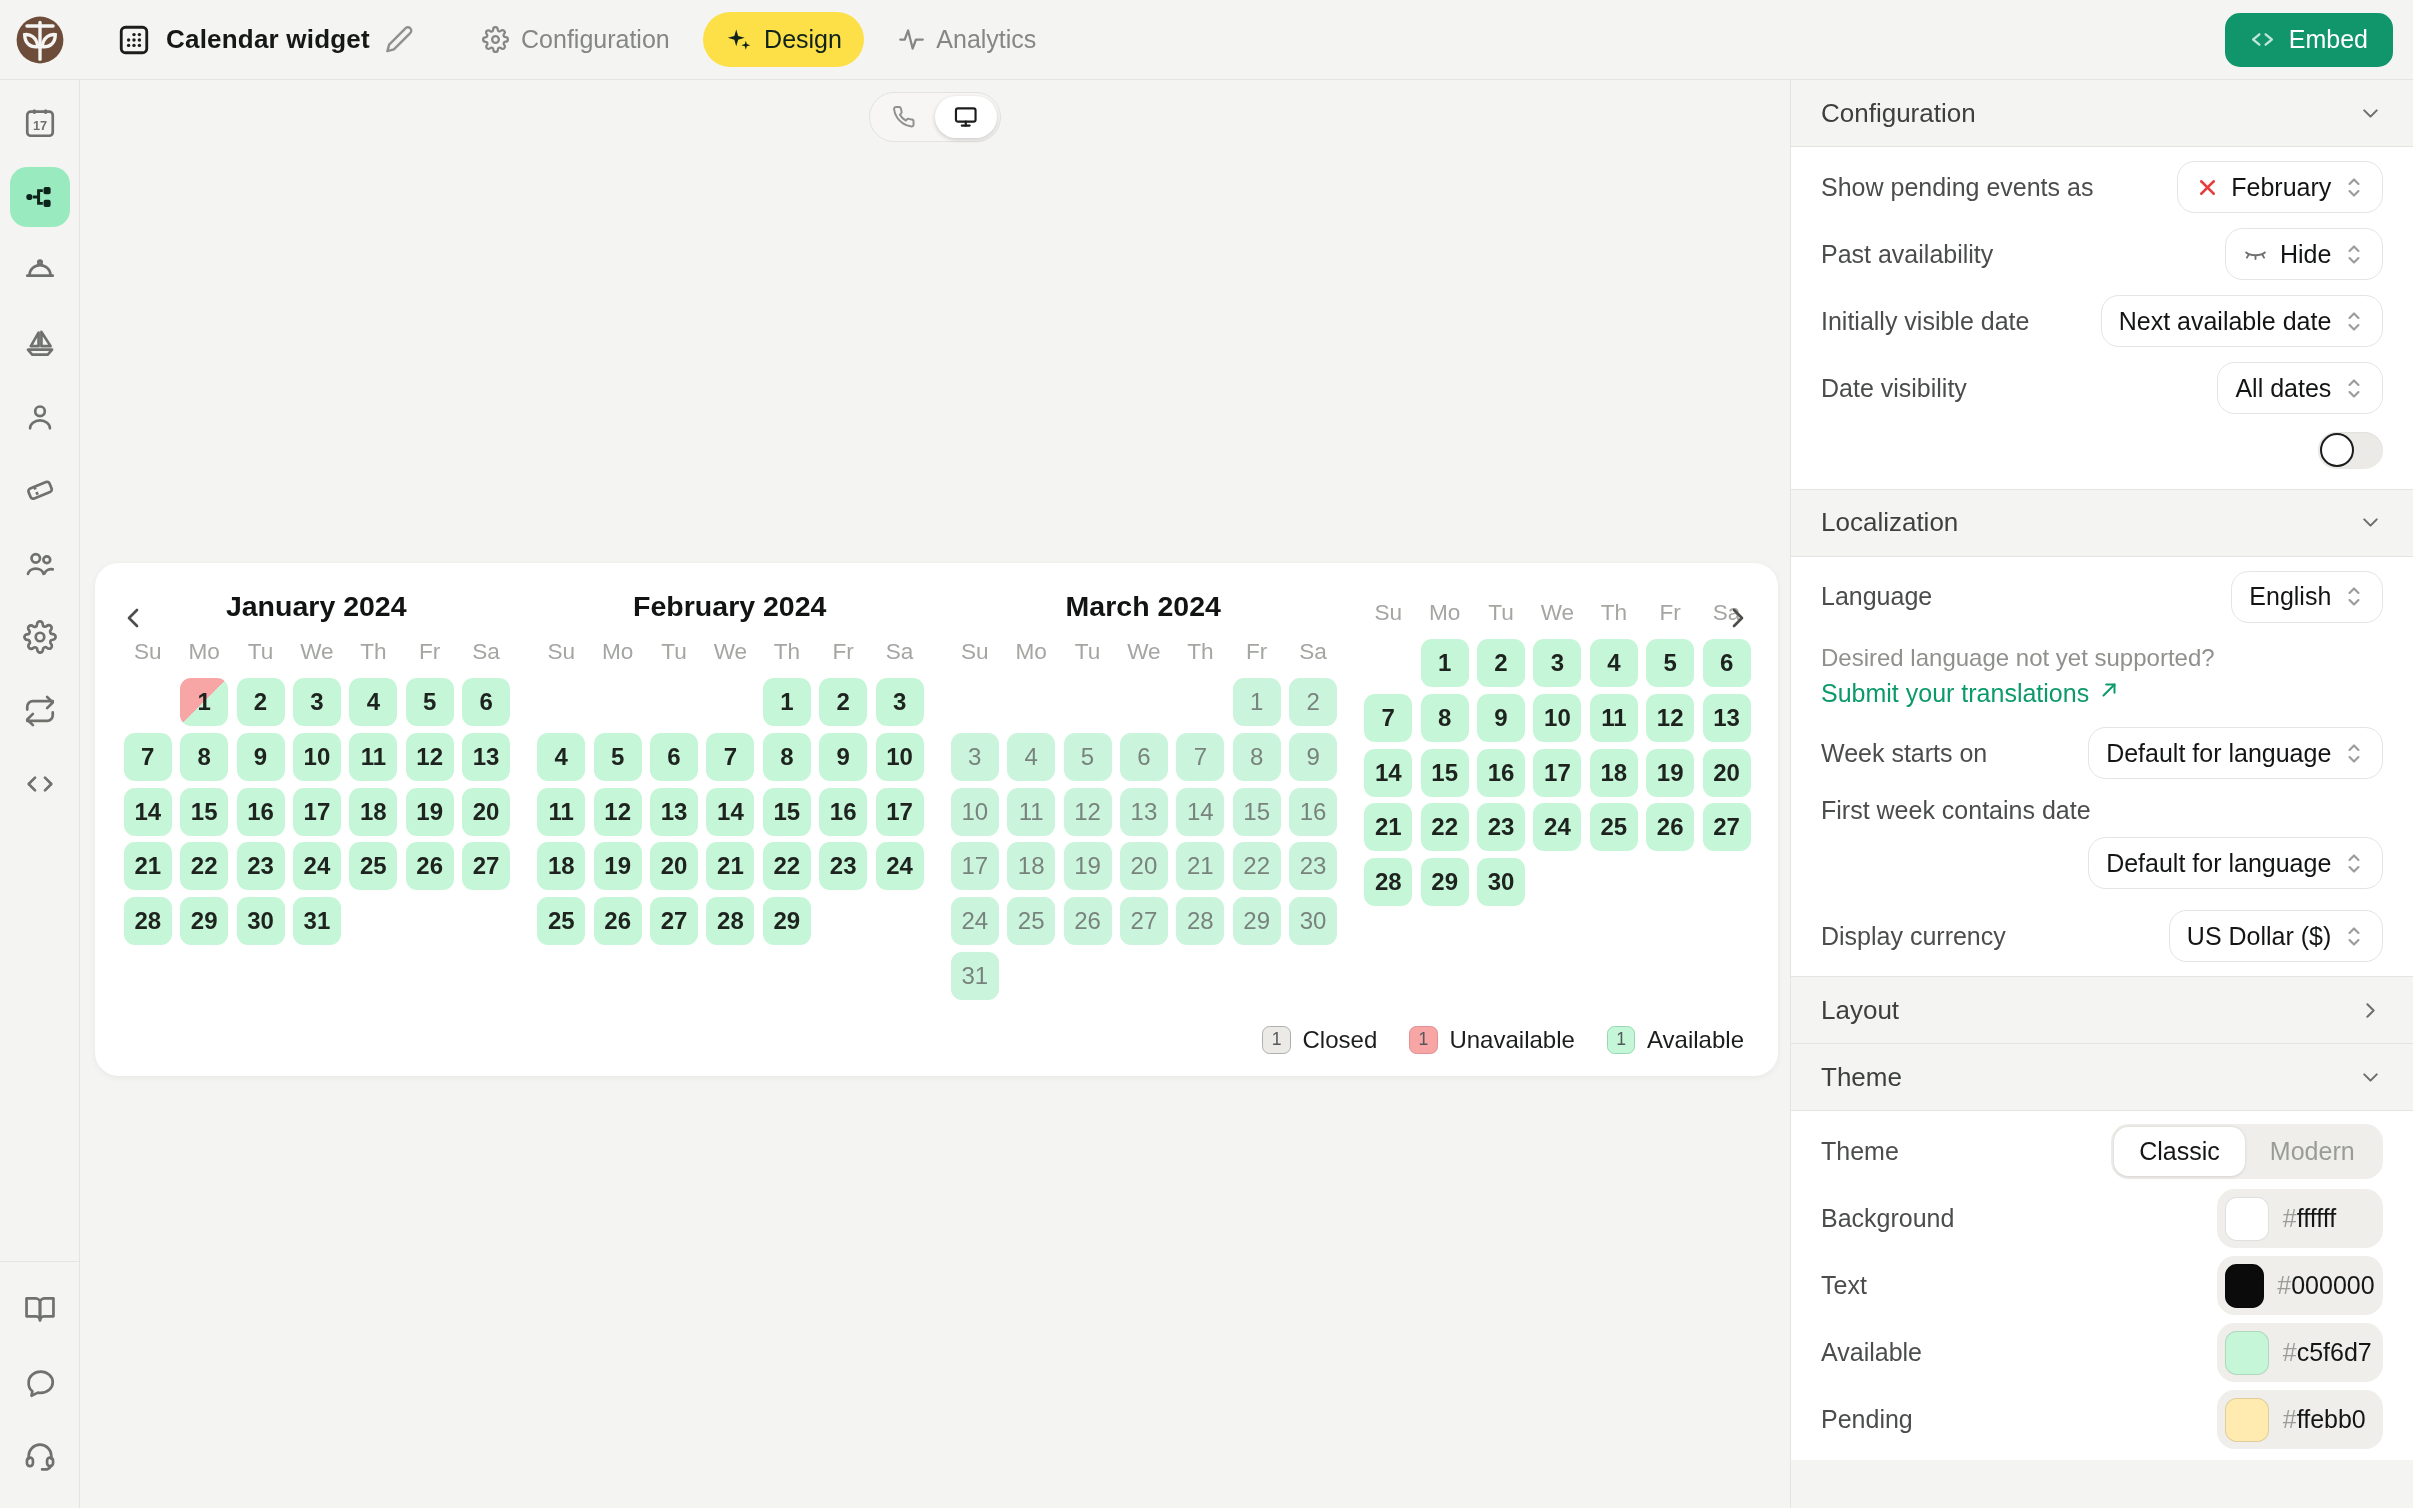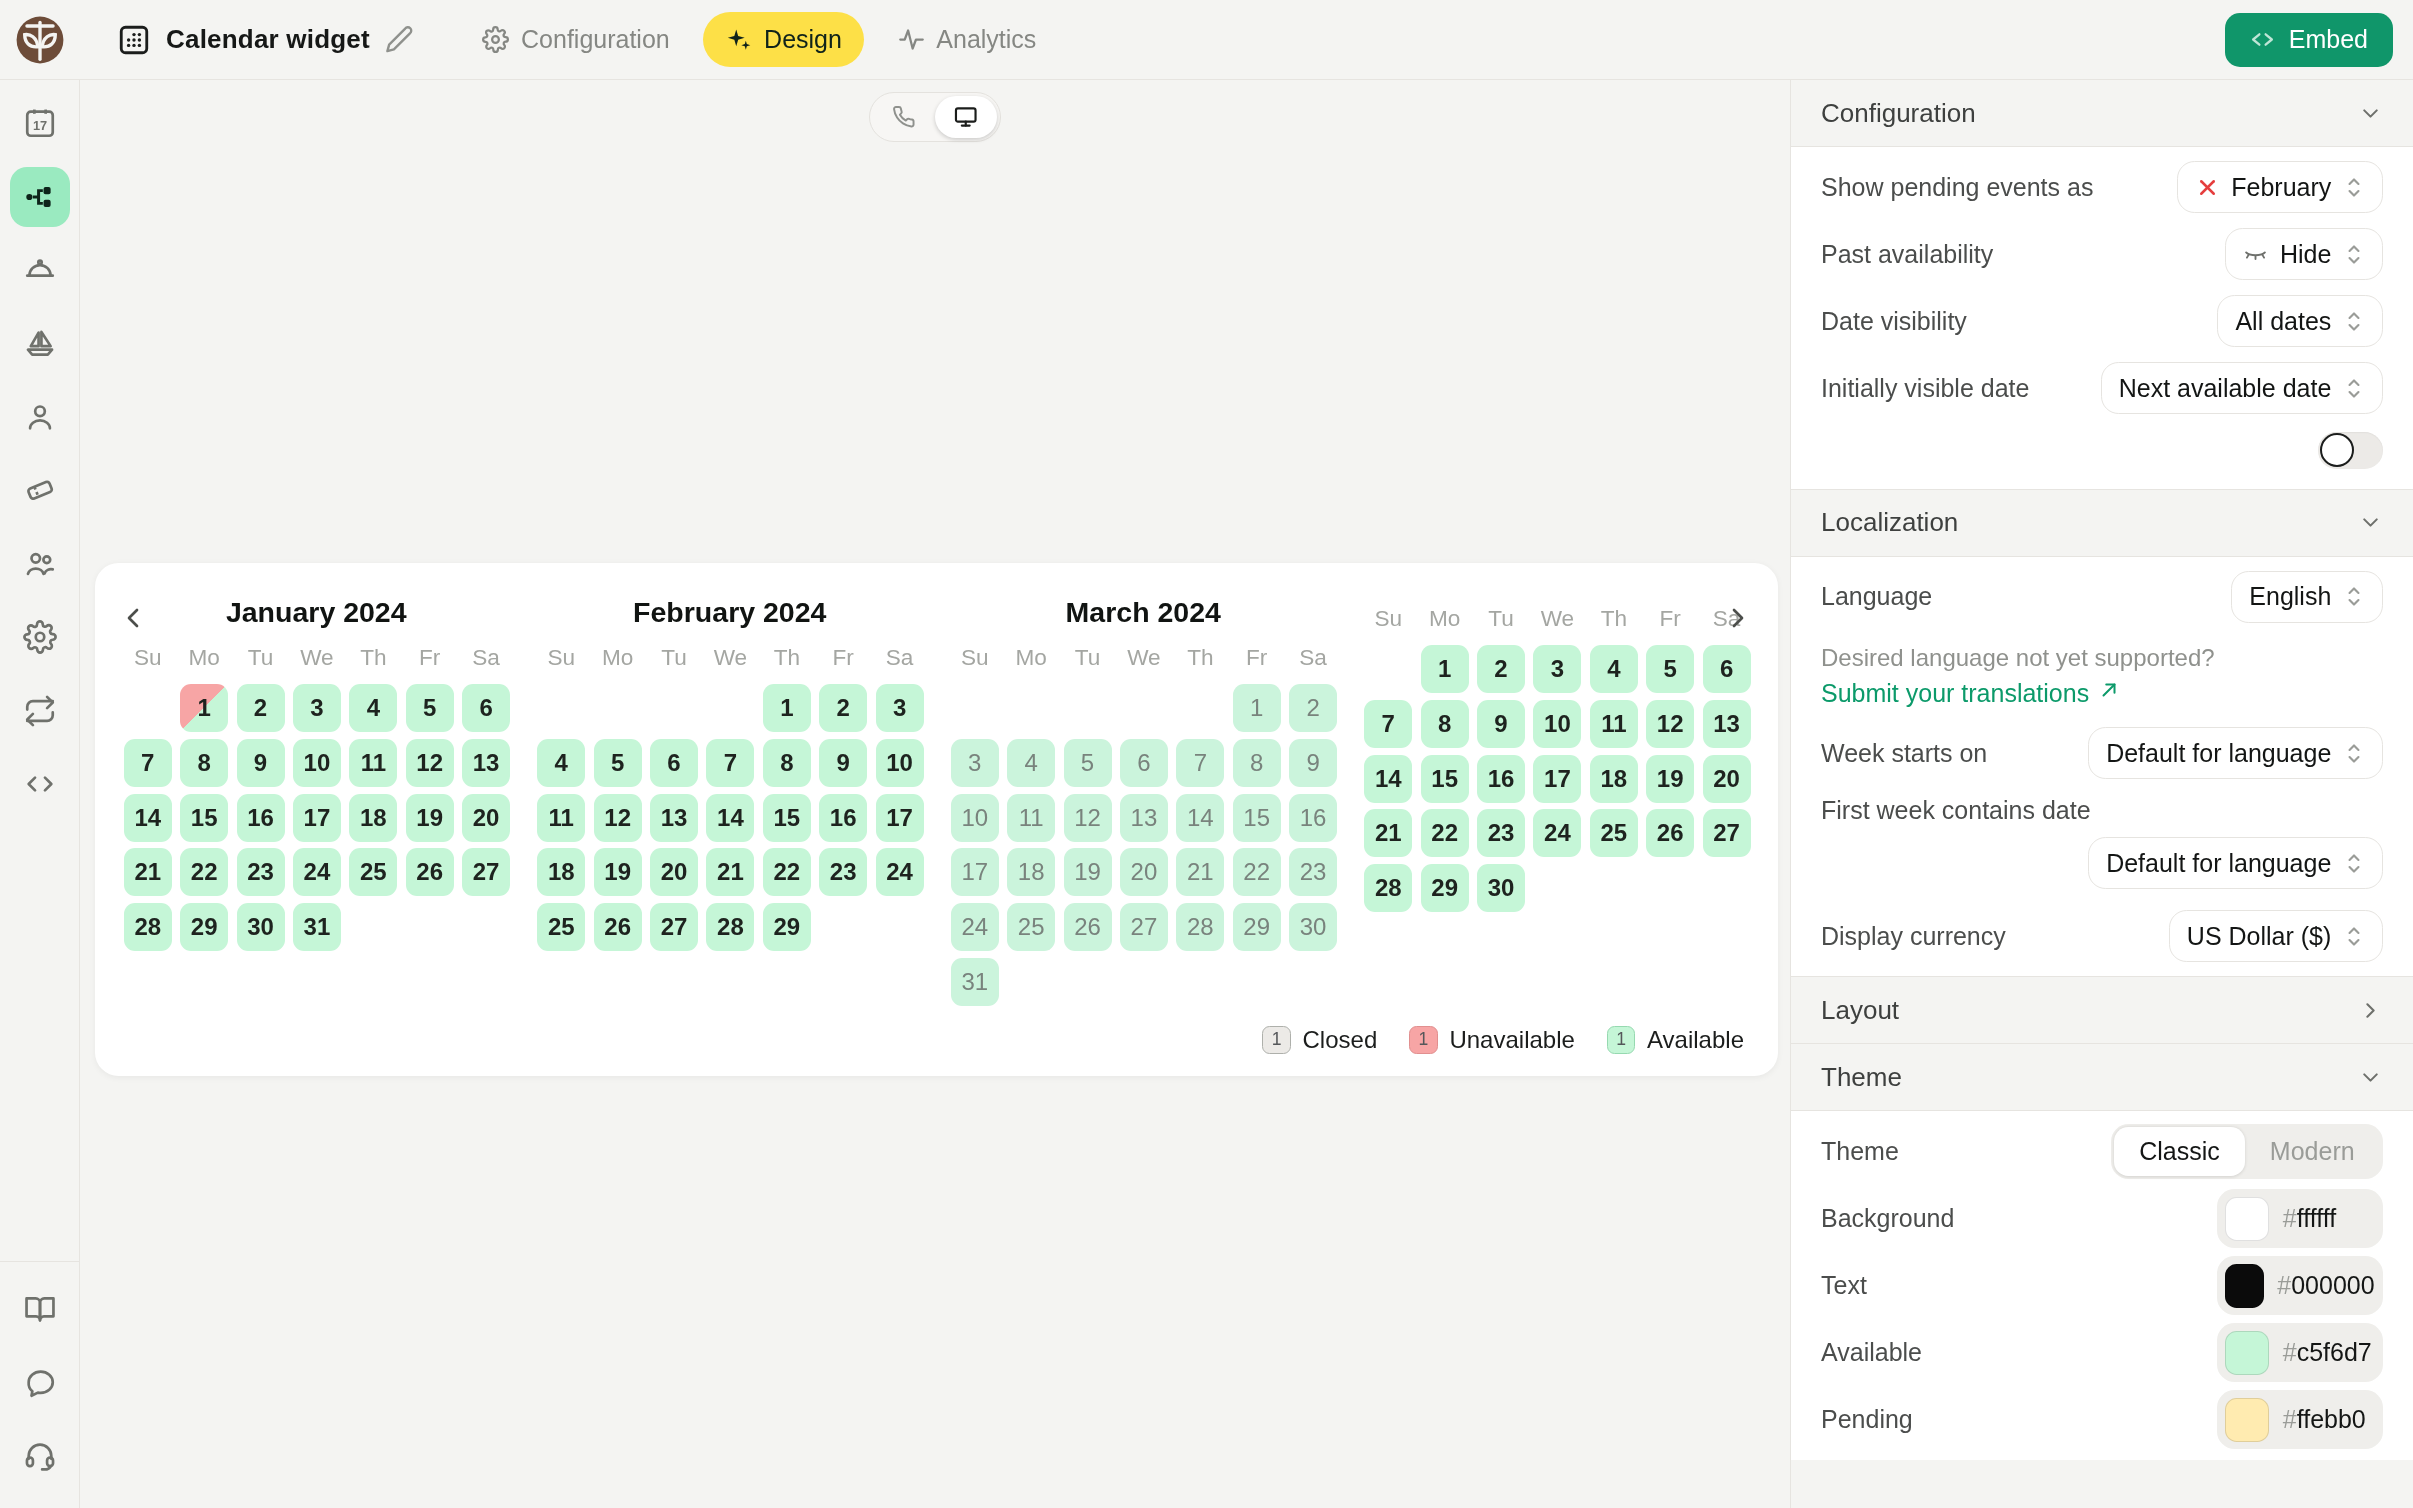--- a/index.html
+++ b/index.html
@@ -50,21 +50,21 @@
   .device-seg svg { width:23.5px; height:23.5px; }
   .device-seg.active { background:#ffffff; color:#1b1d1b; box-shadow:0 1.7px 4.2px rgba(0,0,0,.18); }
 
   .cal-card { position:absolute; left:15px; top:483px; width:1683px; height:513px;
     background:#fff; border-radius:23.5px; box-shadow:0 1.7px 6.7px rgba(20,20,20,.05); }
   .cal-nav { position:absolute; top:39px; width:34px; height:34px; color:#4c4e4b; }
   .cal-nav svg { width:32px; height:32px; }
   .cal-nav.prev { left:22px; }
   .cal-nav.next { right:22px; }
   .months-row { display:flex; gap:28.5px; justify-content:center; padding-top:27px; }
-  .month { width:385px;margin-top:6px; }
+  .month { width:385px; }
   .month-title { text-align:center; font-size:28.5px; font-weight:700; color:#111412; height:39px; }
   .weekdays { display:grid; grid-template-columns:repeat(7,48px); column-gap:8.4px; margin-top:10px; }
   .weekdays span { text-align:center; font-size:22.6px; color:#a4a6a2; }
   .days { display:grid; grid-template-columns:repeat(7,48px); column-gap:8.4px; row-gap:6.7px; margin-top:13.4px; }
   .day { width:48px; height:48px; border-radius:11px; background:#c5f6d7;
     display:flex; align-items:center; justify-content:center;
     font-size:24px; font-weight:700; color:#1e231f; }
   .day.split { background:linear-gradient(to bottom right,#f7a5a5 0%,#f7a5a5 50%,#c5f6d7 50%,#c5f6d7 100%); }
   .month.muted .day { font-weight:400; color:#79837d; background:#cbf4dc; }
   .legend { position:absolute; right:34px; bottom:22px; display:flex; align-items:center; gap:32px; }
@@ -546,33 +546,33 @@
               <line x1="18.8" y1="12.6" x2="20.2" y2="15"></line>
             </svg>
             <span>Hide</span>
             <svg class="caret" viewBox="0 0 24 28" fill="none" stroke="currentColor" stroke-width="2.4" stroke-linecap="round" stroke-linejoin="round">
                 <polyline points="7 10 12 5 17 10"></polyline>
                 <polyline points="7 18 12 23 17 18"></polyline>
               </svg>
           </div>
         </div>
         <div class="row">
+          <span class="row-label">Initially visible date</span>
+          <div class="select">
+            <span>Next available date</span>
+            <svg class="caret" viewBox="0 0 24 28" fill="none" stroke="currentColor" stroke-width="2.4" stroke-linecap="round" stroke-linejoin="round">
+                <polyline points="7 10 12 5 17 10"></polyline>
+                <polyline points="7 18 12 23 17 18"></polyline>
+              </svg>
+          </div>
+        </div>
+        <div class="row">
           <span class="row-label">Date visibility</span>
           <div class="select">
             <span>All dates</span>
-            <svg class="caret" viewBox="0 0 24 28" fill="none" stroke="currentColor" stroke-width="2.4" stroke-linecap="round" stroke-linejoin="round">
-                <polyline points="7 10 12 5 17 10"></polyline>
-                <polyline points="7 18 12 23 17 18"></polyline>
-              </svg>
-          </div>
-        </div>
-        <div class="row">
-          <span class="row-label">Initially visible date</span>
-          <div class="select">
-            <span>Next available date</span>
             <svg class="caret" viewBox="0 0 24 28" fill="none" stroke="currentColor" stroke-width="2.4" stroke-linecap="round" stroke-linejoin="round">
                 <polyline points="7 10 12 5 17 10"></polyline>
                 <polyline points="7 18 12 23 17 18"></polyline>
               </svg>
           </div>
         </div>
         <div class="toggle-row">
           <div class="toggle">
             <div class="knob"></div>
           </div>

